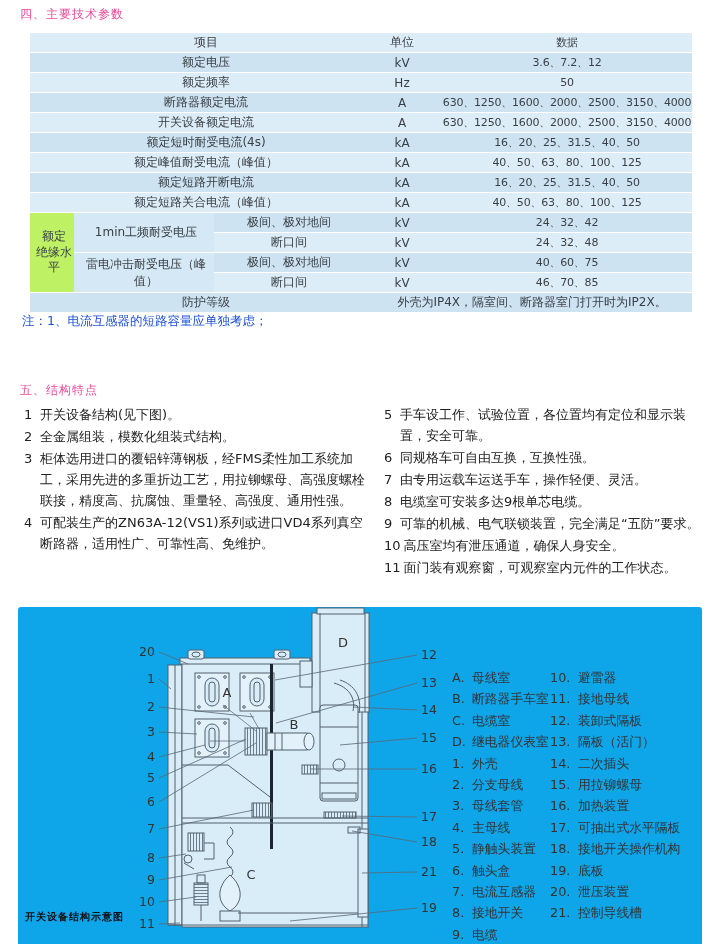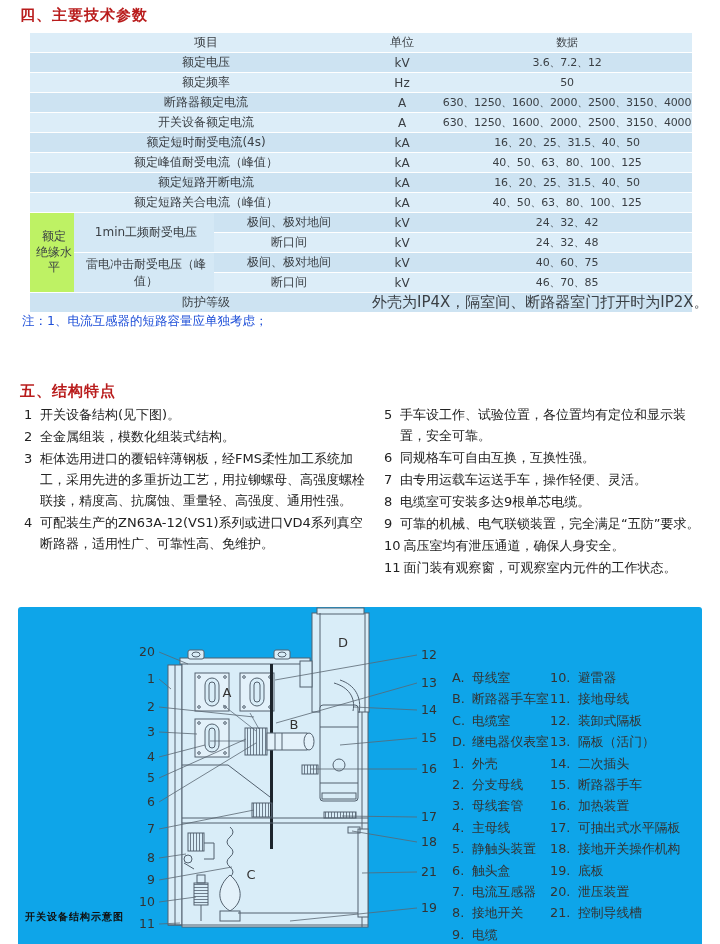--- a/index.html
+++ b/index.html
@@ -1,41 +1,41 @@
 <!DOCTYPE html>
 <html><head>
 <meta charset="utf-8">
 <style>
   html,body{margin:0;padding:0}
   body{
     position:relative;width:720px;height:944px;background:#ffffff;overflow:hidden;
     font-family:"DejaVu Sans","Liberation Sans",sans-serif;color:#222;
   }
-  .h-sec{position:absolute;font-size:15px;font-weight:bold;color:#b91c1c;letter-spacing:1px}
+  .h-sec{position:absolute;font-size:12px;font-weight:normal;color:#ec4899;letter-spacing:1px}
   #sec4-heading{left:20px;top:6px}
   #sec5-heading{left:20px;top:382px}
 
   
   #params-table{
     position:absolute;left:30px;top:32px;width:662px;
     border-collapse:collapse;table-layout:fixed;font-size:12px;color:#3a3f44;
   }
   #params-table th,#params-table td{
     height:19px;padding:0;font-weight:normal;text-align:center;
     border-top:1px solid #ffffff;vertical-align:middle;
   }
   .rowA{background:#dcedf8}
   .rowB{background:#cde3f2}
   .c-item{padding-left:20px !important}
   .c-group{padding-left:4px !important;white-space:pre-line;line-height:1.3;background:#bef264}
   .c-sub{padding-left:4px !important;background:#d4e8f5}
   .c-cond{padding-left:2px !important}
   .c-unit{padding-left:10px !important}
   .c-data{padding-left:10px !important;font-size:11px;letter-spacing:-0.2px;white-space:nowrap}
-  .c-prot{padding-left:10px !important;font-size:15px;white-space:nowrap}
+  .c-prot{padding-left:10px !important;font-size:12px;white-space:nowrap}
 
   
   #notes{position:absolute;left:22px;top:311px;width:670px;font-size:12.5px;color:#1d4ed8;line-height:20.5px}
   .note-indent{padding-left:19px}
 
   
   #features{position:absolute;left:24px;top:404px;width:680px;display:flex;gap:12px;
     font-size:13px;color:#222;line-height:21px}
   #feat-left{width:348px}
   #feat-right{width:320px}
@@ -367,21 +367,21 @@
       <div class="lg-item"><span class="lg-no">7.</span><span>电流互感器</span></div>
       <div class="lg-item"><span class="lg-no">8.</span><span>接地开关</span></div>
       <div class="lg-item"><span class="lg-no">9.</span><span>电缆</span></div>
     </div>
   <div id="legend-col2">
       <div class="lg-item"><span class="lg-no">10.</span><span>避雷器</span></div>
       <div class="lg-item"><span class="lg-no">11.</span><span>接地母线</span></div>
       <div class="lg-item"><span class="lg-no">12.</span><span>装卸式隔板</span></div>
       <div class="lg-item"><span class="lg-no">13.</span><span>隔板（活门）</span></div>
       <div class="lg-item"><span class="lg-no">14.</span><span>二次插头</span></div>
-      <div class="lg-item"><span class="lg-no">15.</span><span>断路器手车</span></div>
+      <div class="lg-item"><span class="lg-no">15.</span><span>用拉铆螺母</span></div>
       <div class="lg-item"><span class="lg-no">16.</span><span>加热装置</span></div>
       <div class="lg-item"><span class="lg-no">17.</span><span>可抽出式水平隔板</span></div>
       <div class="lg-item"><span class="lg-no">18.</span><span>接地开关操作机构</span></div>
       <div class="lg-item"><span class="lg-no">19.</span><span>底板</span></div>
       <div class="lg-item"><span class="lg-no">20.</span><span>泄压装置</span></div>
       <div class="lg-item"><span class="lg-no">21.</span><span>控制导线槽</span></div>
     </div>
   <div id="caption">开关设备结构示意图</div>
 </div>
 

